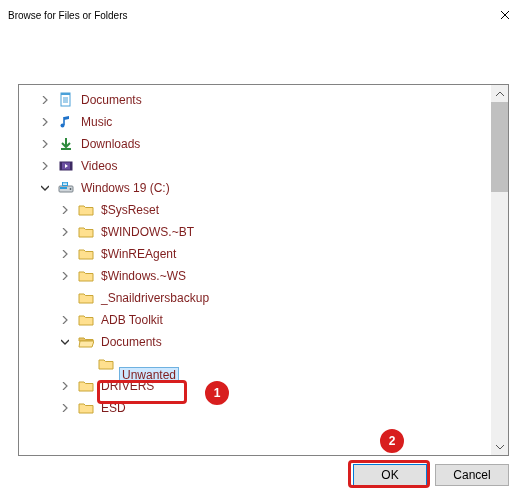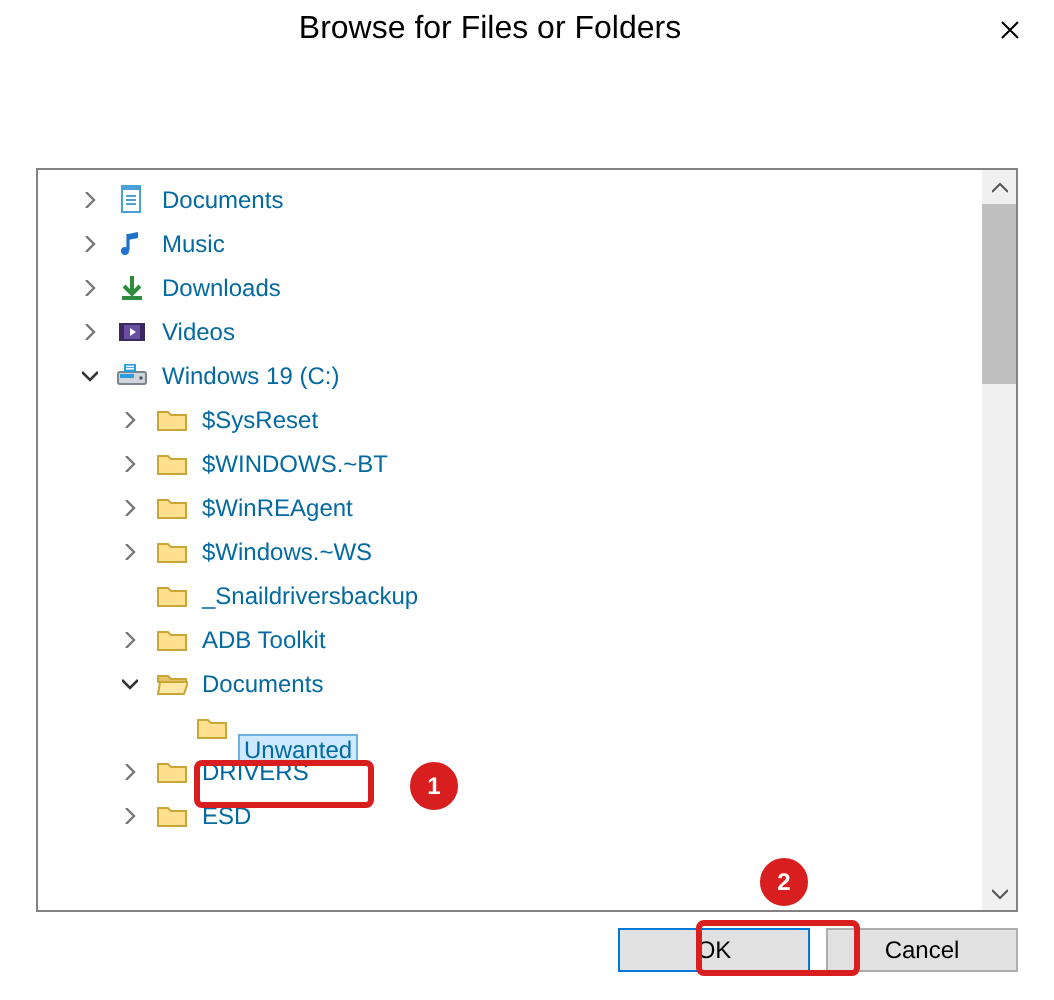--- a/index.html
+++ b/index.html
@@ -1,42 +1,42 @@
 <!DOCTYPE html>
 <html><head>
 <meta charset="utf-8">
 <style>
 * { margin: 0; padding: 0; box-sizing: border-box; font-family: "Segoe UI", Tahoma, sans-serif; font-size: 12px; }
 body { width: 527px; height: 500px; background: #fff; overflow: hidden; }
 
 .titlebar { height: 30px; display: flex; align-items: center; padding-left: 8px; }
-.titlebar .title { flex: 1; font-size: 16px; text-align: center; }
+.titlebar .title { flex: 1; font-size: 10px; }
 .titlebar .close { width: 45px; height: 30px; display: flex; align-items: center; justify-content: center; font-size: 16px; }
 
 .dialog-body { padding: 54px 18px 0 18px; }
 .tree-wrap { position: relative; border: 1px solid #828282; height: 372px; background: #fff; }
-.tree { padding: 4px 0 4px 2px; color: #0369a1; }
+.tree { padding: 4px 0 4px 2px; color: #7f1d1d; }
 .tree .row { display: flex; align-items: center; height: 22px; white-space: nowrap; }
 .tree .chev { width: 12px; height: 12px; margin: 0 6px 0 4px; display: flex; align-items: center; justify-content: center; color: #6d6d6d; }
 .tree .icon-slot { width: 18px; height: 18px; margin-right: 6px; display: flex; align-items: center; justify-content: center; }
 .tree .label { }
 .tree .selected { background: #cde8ff; border: 1px solid #6eb1e0; padding: 0 2px; margin-left: -2px; margin-top: 22px; }
 
 .indent1 { margin-left: 14px; }
 .indent2 { margin-left: 34px; }
 .indent3 { margin-left: 54px; }
 
 .scrollbar { position: absolute; right: 0; top: 0; width: 17px; height: 100%; background: #f0f0f0; }
 .scrollbar .arrow { width: 17px; height: 17px; display: flex; align-items: center; justify-content: center; color: #555; }
 .scrollbar .track { position: absolute; top: 17px; bottom: 17px; left: 0; right: 0; }
 .scrollbar .thumb { position: absolute; left: 0; right: 0; top: 0; height: 90px; background: #c0c0c0; }
 .scrollbar .arrow.bot { position: absolute; bottom: 0; }
 
 .button-row { position: absolute; right: 18px; bottom: 14px; display: flex; gap: 8px; }
-.btn { width: 96px; height: 22px; background: #e1e1e1; border: 1px solid #adadad; display: flex; align-items: center; justify-content: center; font-size: 12px; }
+.btn { width: 74px; height: 22px; background: #e1e1e1; border: 1px solid #adadad; display: flex; align-items: center; justify-content: center; font-size: 12px; }
 .btn.default { border: 1px solid #0078d7; }
 
 
 .anno-circle { position: absolute; width: 28px; height: 28px; background: #d81e1e; border: 2px solid #fff; border-radius: 50%; display: flex; align-items: center; justify-content: center; color:#fff; font-weight: bold; font-size: 14px; pointer-events: none; }
 .anno-outline { position: absolute; border: 3px solid #d81e1e; border-radius: 4px; pointer-events: none; }
 
 
 svg { display: block; }
 </style>
 </head>

